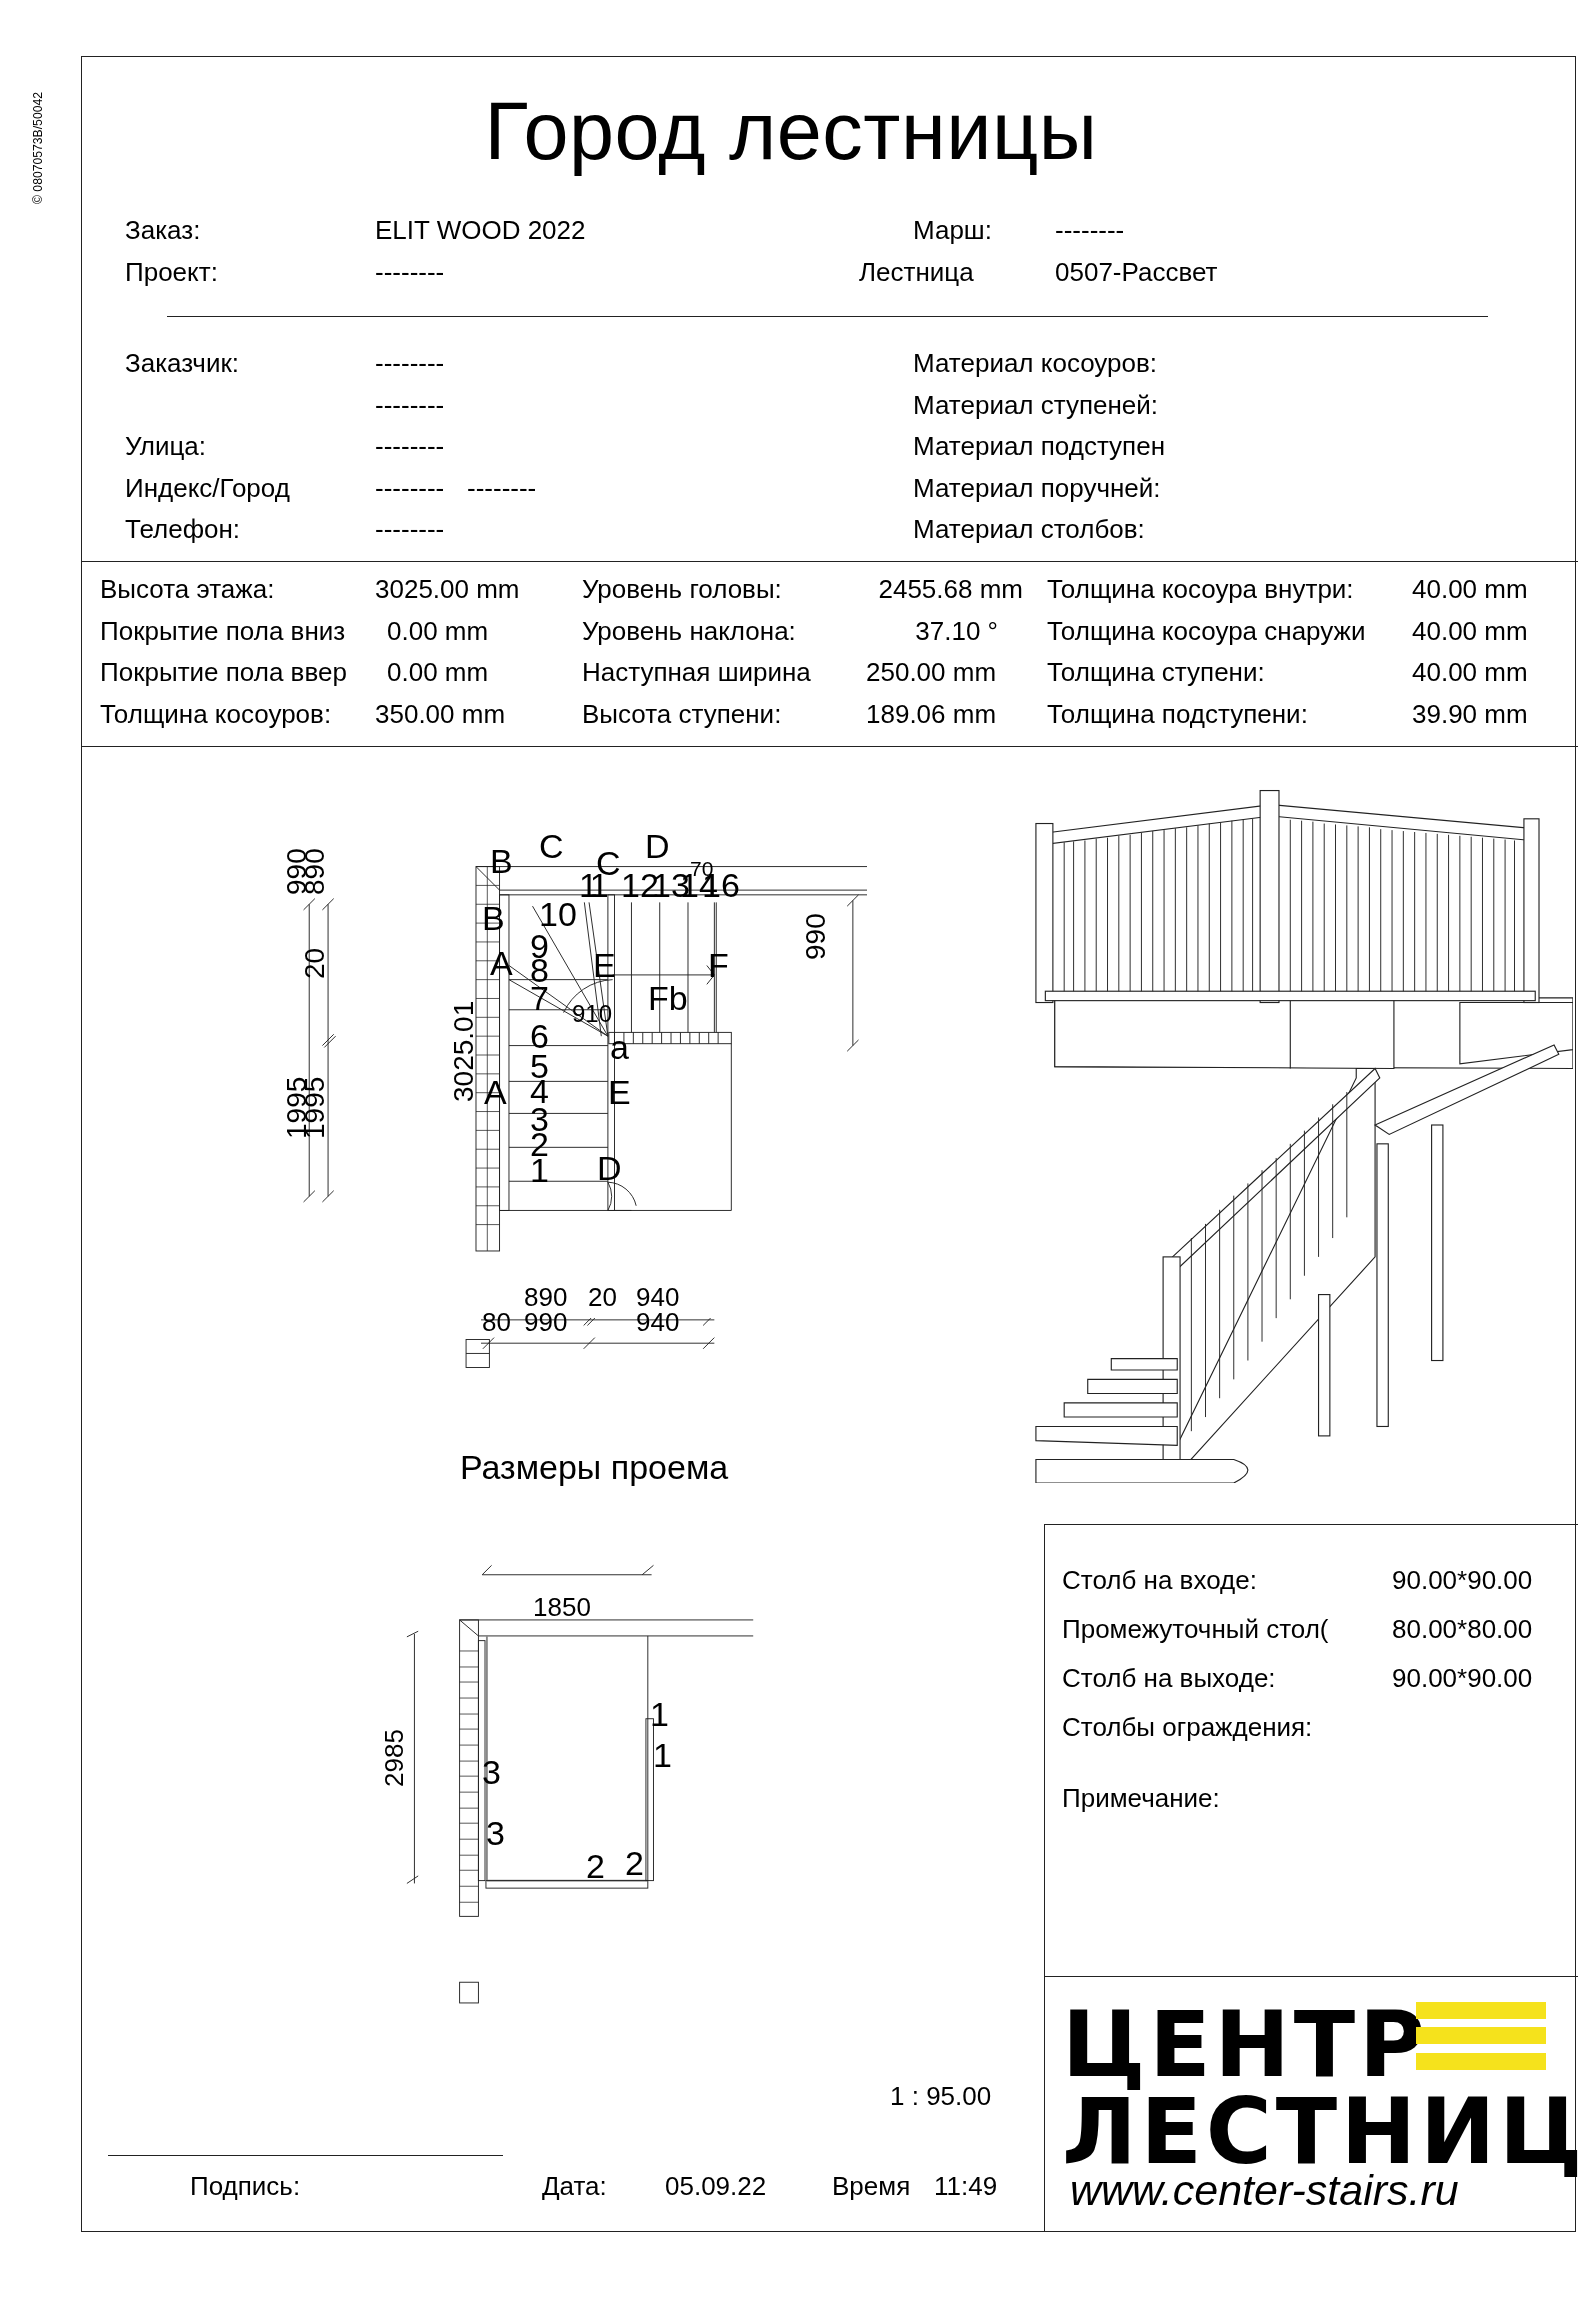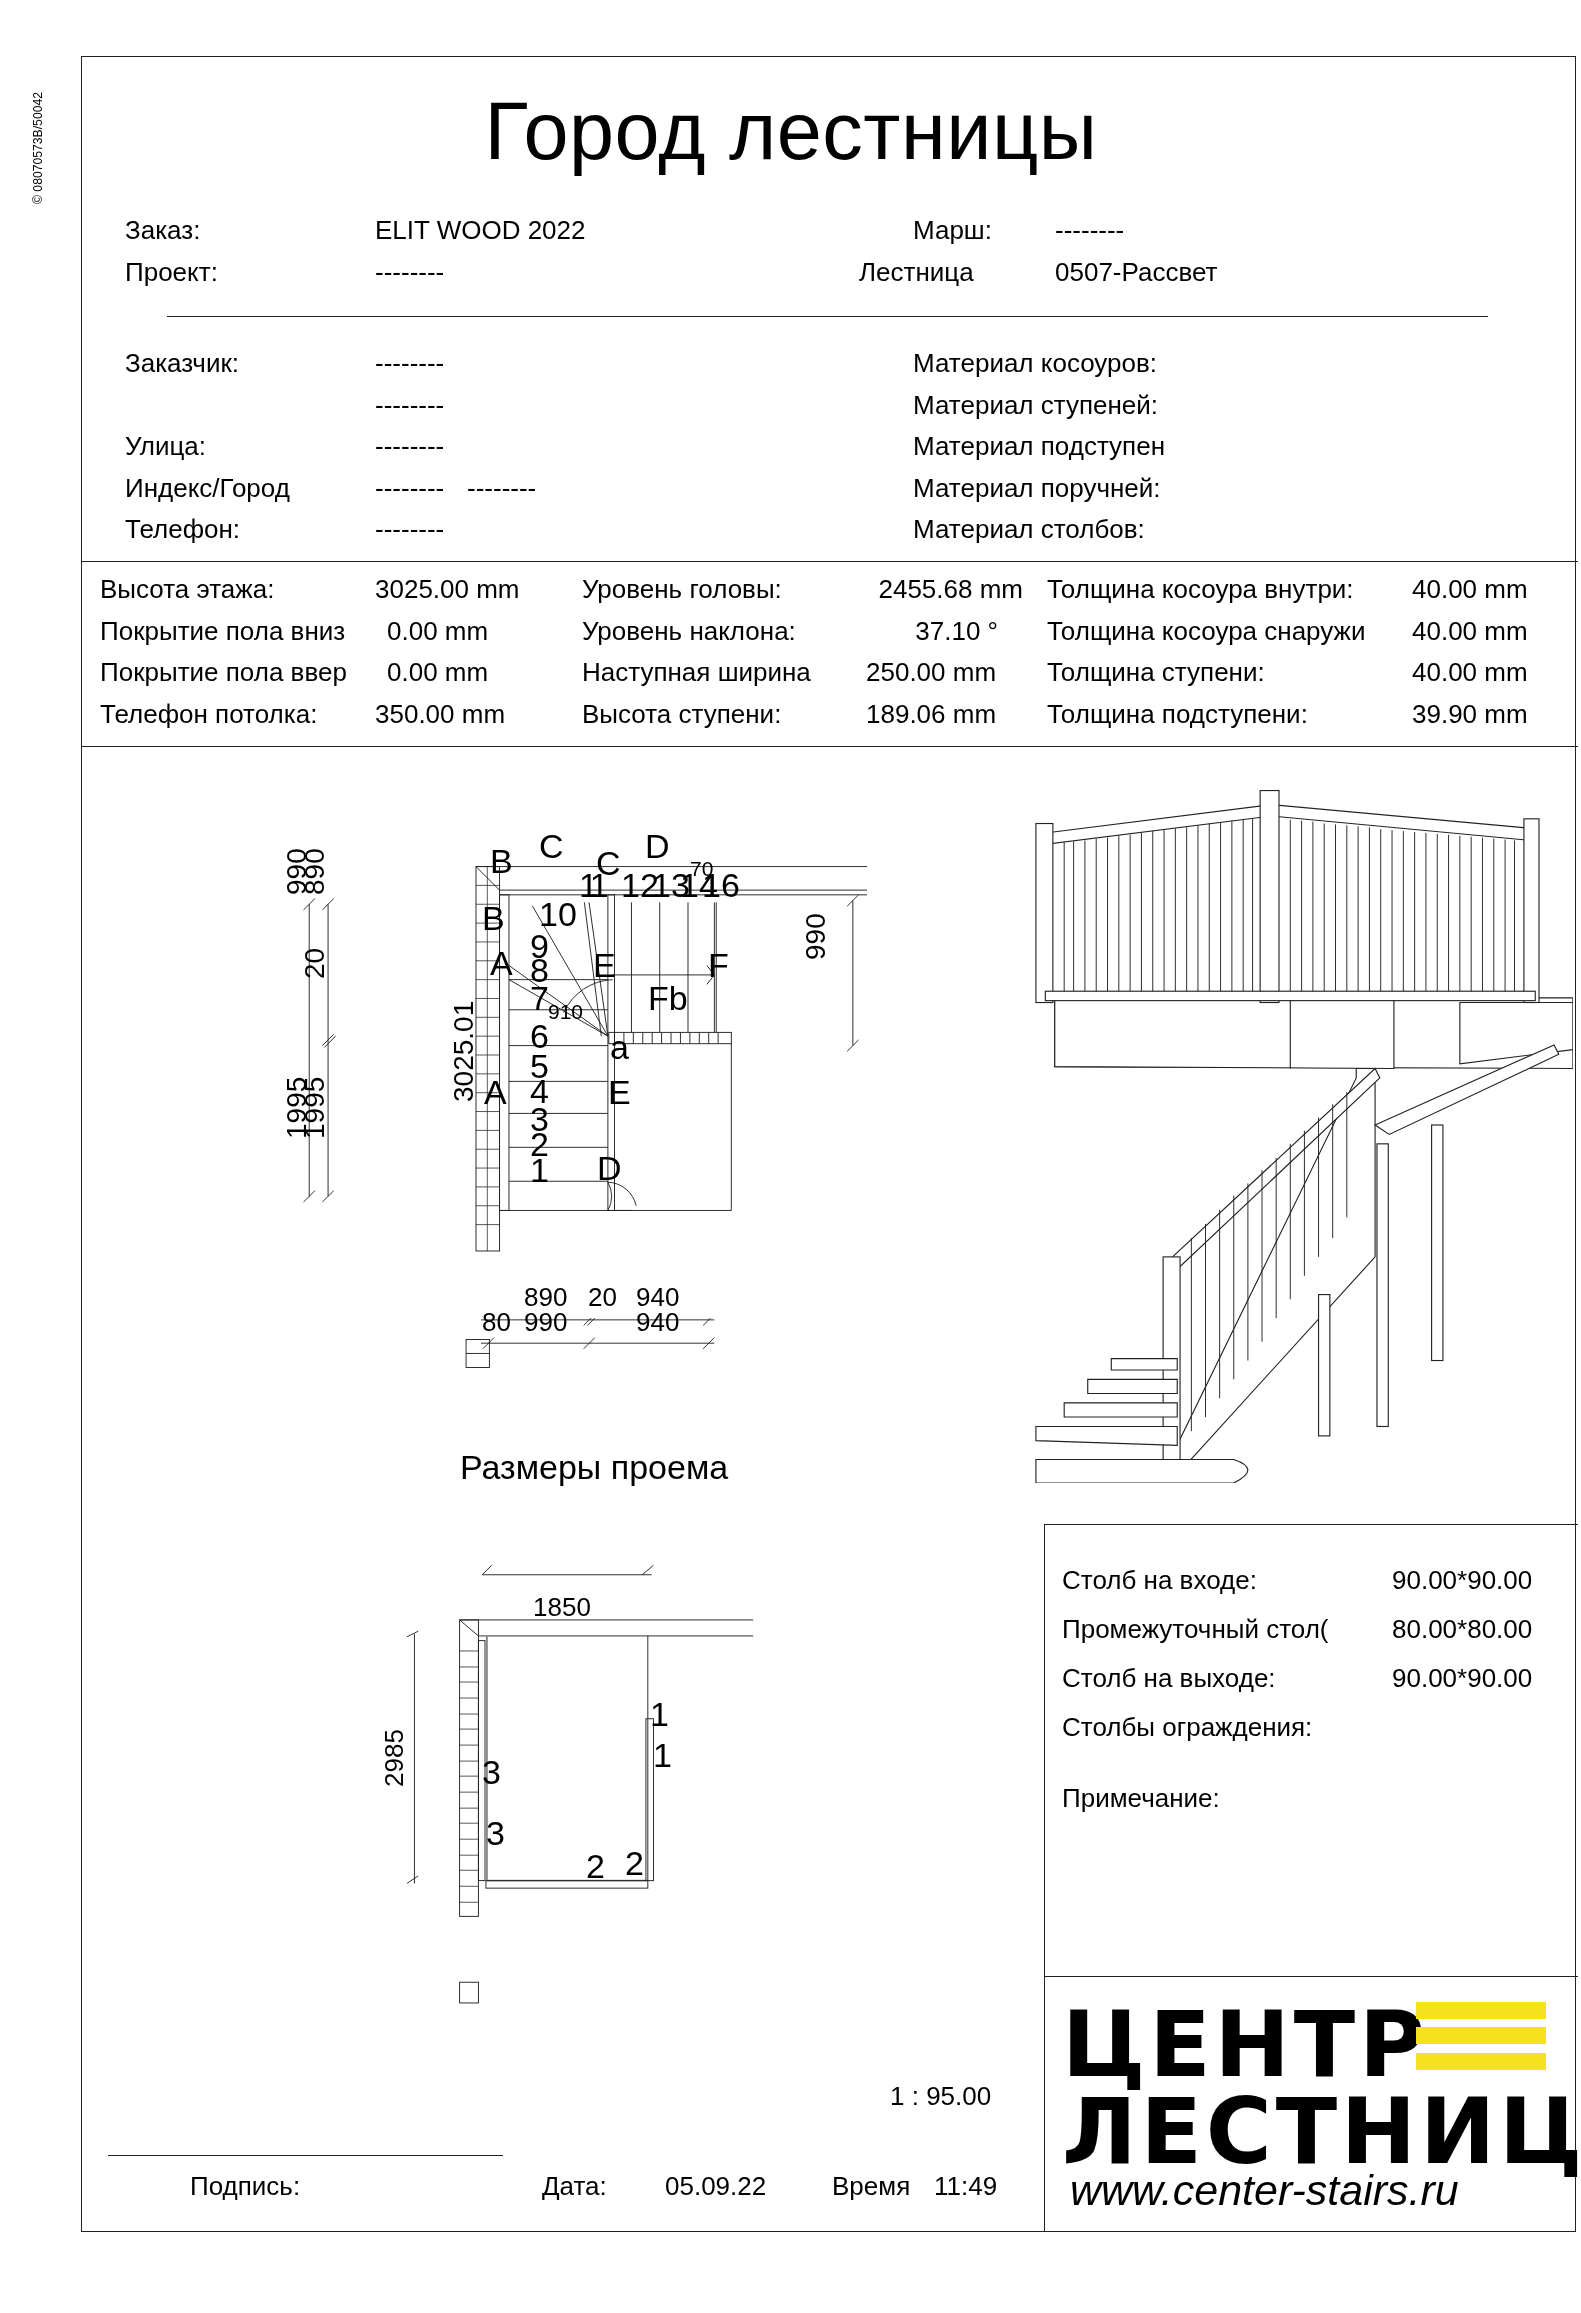--- a/index.html
+++ b/index.html
@@ -55,21 +55,21 @@
 <div class="abs f28" style="left:913px;top:514px;">Материал столбов:</div>
 
 <div class="hline" style="left:81px;width:1497px;top:561px;"></div>
 
 <div class="abs f28" style="left:100px;top:574px;">Высота этажа:</div>
 <div class="abs f28" style="left:375px;top:574px;">3025.00 mm</div>
 <div class="abs f28" style="left:100px;top:616px;width:282px;overflow:hidden;">Покрытие пола вниз</div>
 <div class="abs f28" style="left:387px;top:616px;">0.00 mm</div>
 <div class="abs f28" style="left:100px;top:657px;width:282px;overflow:hidden;">Покрытие пола ввер</div>
 <div class="abs f28" style="left:387px;top:657px;">0.00 mm</div>
-<div class="abs f28" style="left:100px;top:699px;">Телефон потолка:</div>
+<div class="abs f28" style="left:100px;top:699px;">Толщина косоуров:</div>
 <div class="abs f28" style="left:375px;top:699px;">350.00 mm</div>
 
 <div class="abs f28" style="left:582px;top:574px;">Уровень головы:</div>
 <div class="abs f28 val-right" style="left:829px;width:194px;top:574px;">2455.68 mm</div>
 <div class="abs f28" style="left:582px;top:616px;">Уровень наклона:</div>
 <div class="abs f28 val-right" style="left:829px;width:169px;top:616px;">37.10 °</div>
 <div class="abs f28" style="left:582px;top:657px;width:231px;overflow:hidden;">Наступная ширина</div>
 <div class="abs f28" style="left:866px;top:657px;">250.00 mm</div>
 <div class="abs f28" style="left:582px;top:699px;">Высота ступени:</div>
 <div class="abs f28" style="left:866px;top:699px;">189.06 mm</div>
@@ -200,21 +200,21 @@
 <div class="abs f34" style="left:597px;top:1149px;">D</div>
 <div class="abs f34" style="left:539px;top:895px;">10</div>
 <div class="abs f34" style="left:579px;top:866px;letter-spacing:-5.6px;">11</div>
 <div class="abs f34" style="left:621px;top:866px;">12</div>
 <div class="abs f34" style="left:652px;top:866px;">13</div>
 <div class="abs f34" style="left:680px;top:866px;">14</div>
 <div class="abs f34" style="left:702px;top:866px;">16</div>
 <div class="abs f34" style="left:530px;top:927px;">9</div>
 <div class="abs f34" style="left:530px;top:951px;">8</div>
 <div class="abs f34" style="left:530px;top:979px;">7</div>
-<div class="abs" style="left:548px;top:1000px;font-size:21px;">910</div>
+<div class="abs" style="left:572px;top:1000px;font-size:24px;">910</div>
 <div class="abs f34" style="left:530px;top:1017px;">6</div>
 <div class="abs f34" style="left:530px;top:1047px;">5</div>
 <div class="abs f34" style="left:530px;top:1072px;">4</div>
 <div class="abs f34" style="left:530px;top:1100px;">3</div>
 <div class="abs f34" style="left:530px;top:1125px;">2</div>
 <div class="abs f34" style="left:530px;top:1151px;">1</div>
 
 <svg style="left:461px;top:1318px;" width="264" height="56" viewBox="0 0 280 60" fill="none" stroke="#222" stroke-width="1">
   <line x1="20" y1="2" x2="270" y2="2"></line>
   <line x1="20" y1="27" x2="270" y2="27"></line>

